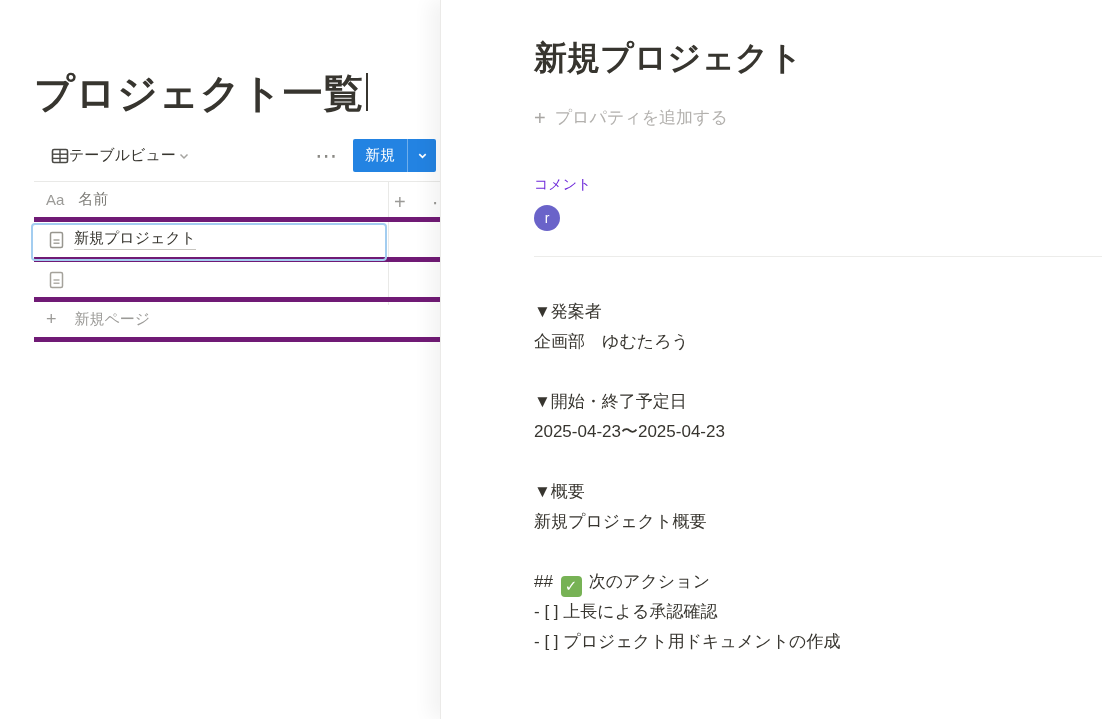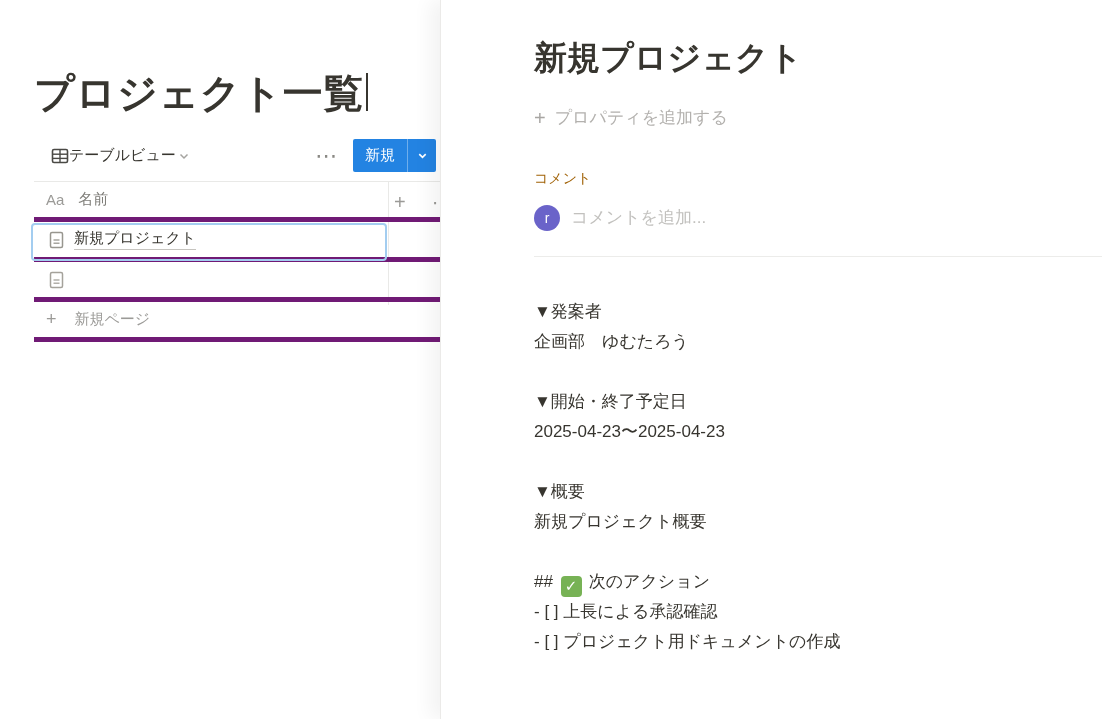--- a/index.html
+++ b/index.html
@@ -81,21 +81,21 @@
 
   .peek-title { position:absolute; top:36px; font-size:33px; font-weight:700; white-space:nowrap; cursor:text; }
 
   .add-prop {
     position:absolute; top:106px; display:flex; align-items:center; gap:9px;
     color:#b3b1ae; cursor:pointer;
   }
   .add-prop-plus { font-size:20px; color:#aqaba3; color:#a8a6a3; line-height:1; }
   .add-prop-label { font-size:17px; }
 
-  .comments-label { position:absolute; top:170px; font-size:14px; color:#a16207; }
+  .comments-label { position:absolute; top:176px; font-size:14px; color:#6d28d9; }
   .comment-row { position:absolute; top:205px; left:0; right:0; display:flex; align-items:center; gap:11px; }
   .avatar {
     width:26px; height:26px; border-radius:50%;
     display:flex; align-items:center; justify-content:center;
     color:#fff; font-size:14px; flex:none;
   }
   .comment-input {
     border:none; outline:none; background:transparent; flex:1;
     font-family:inherit; font-size:17px; color:#37352f; padding:0;
   }
@@ -198,21 +198,20 @@
 
     <div class="add-prop">
       <span class="add-prop-plus">+</span>
       <span class="add-prop-label">プロパティを追加する</span>
     </div>
 
     <div class="comments-label">コメント</div>
 
     <div class="comment-row">
       <span class="avatar" style="background:#6a63c9">r</span>
-      <input class="comment-input" type="text" placeholder="コメントを追加..." style="">
     </div>
 
     <div class="peek-divider"></div>
 
     <div class="peek-body">
       <div class="bline">▼発案者</div>
       <div class="bline">企画部　ゆむたろう</div>
       <div class="bline"></div>
       <div class="bline">▼開始・終了予定日</div>
       <div class="bline">2025-04-23〜2025-04-23</div>

